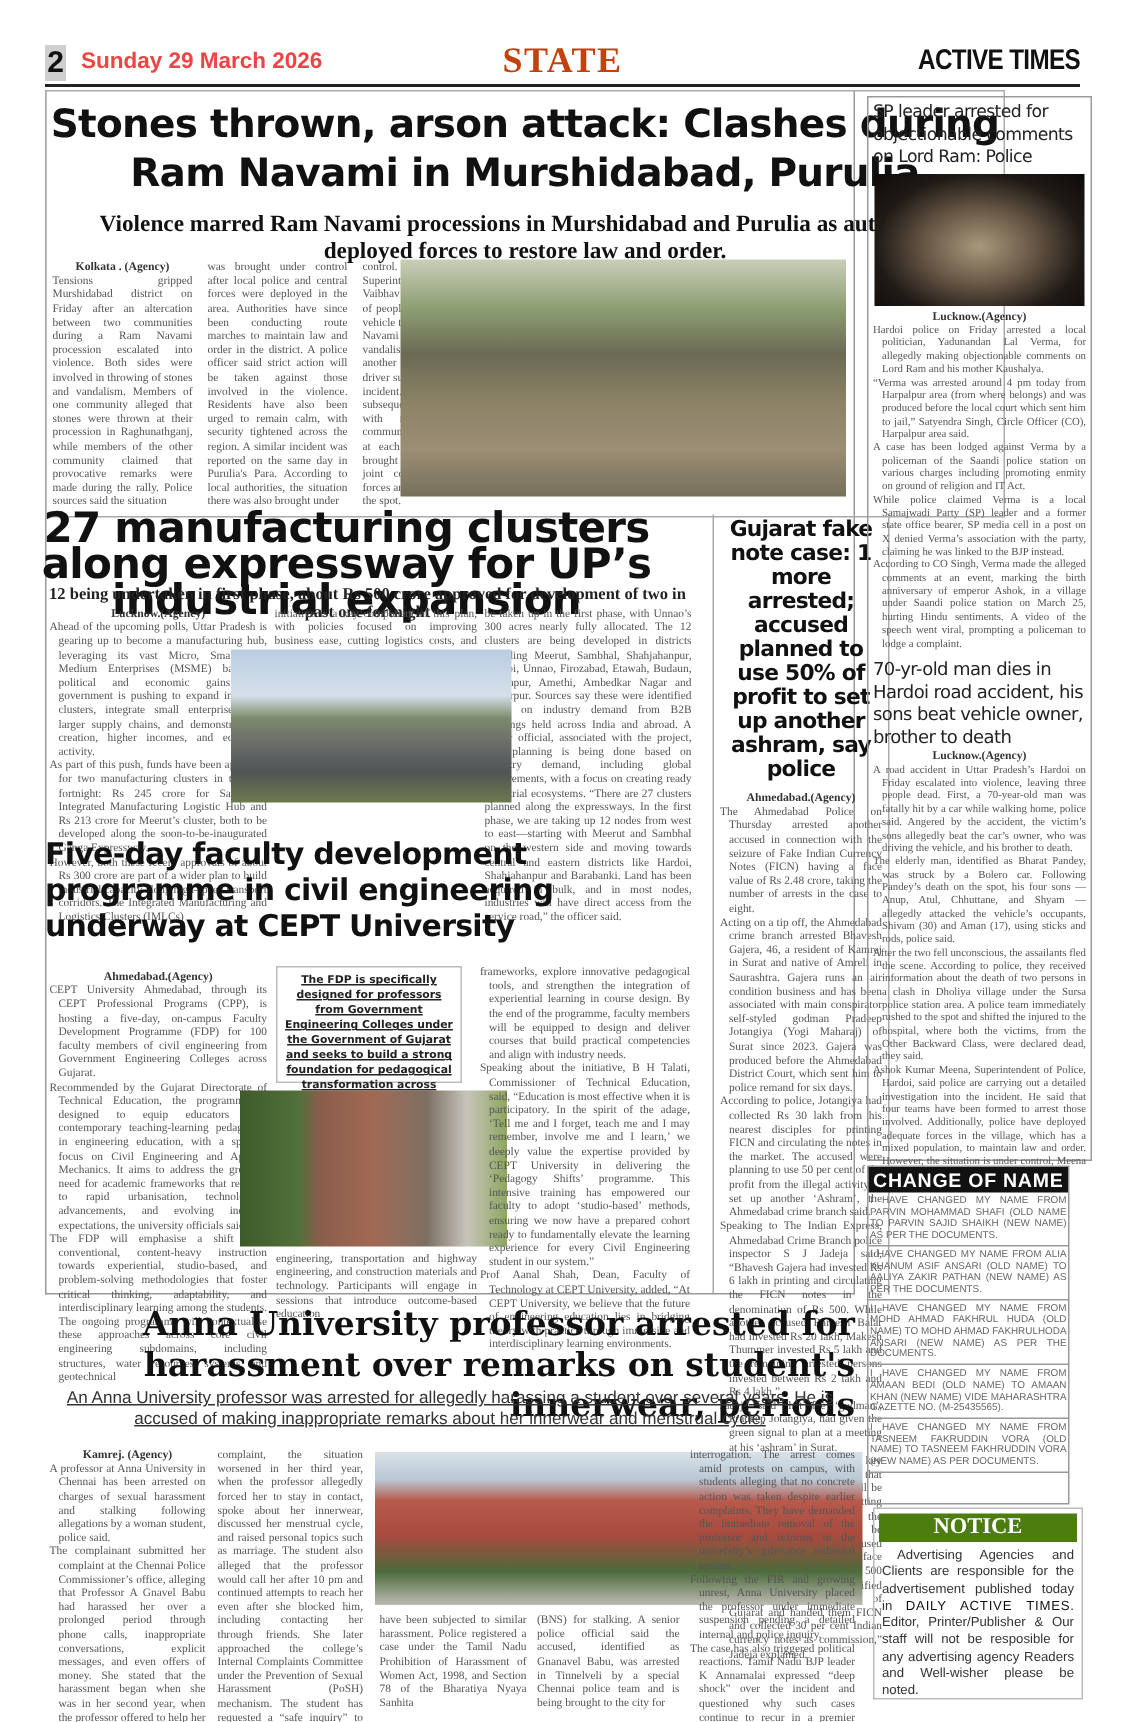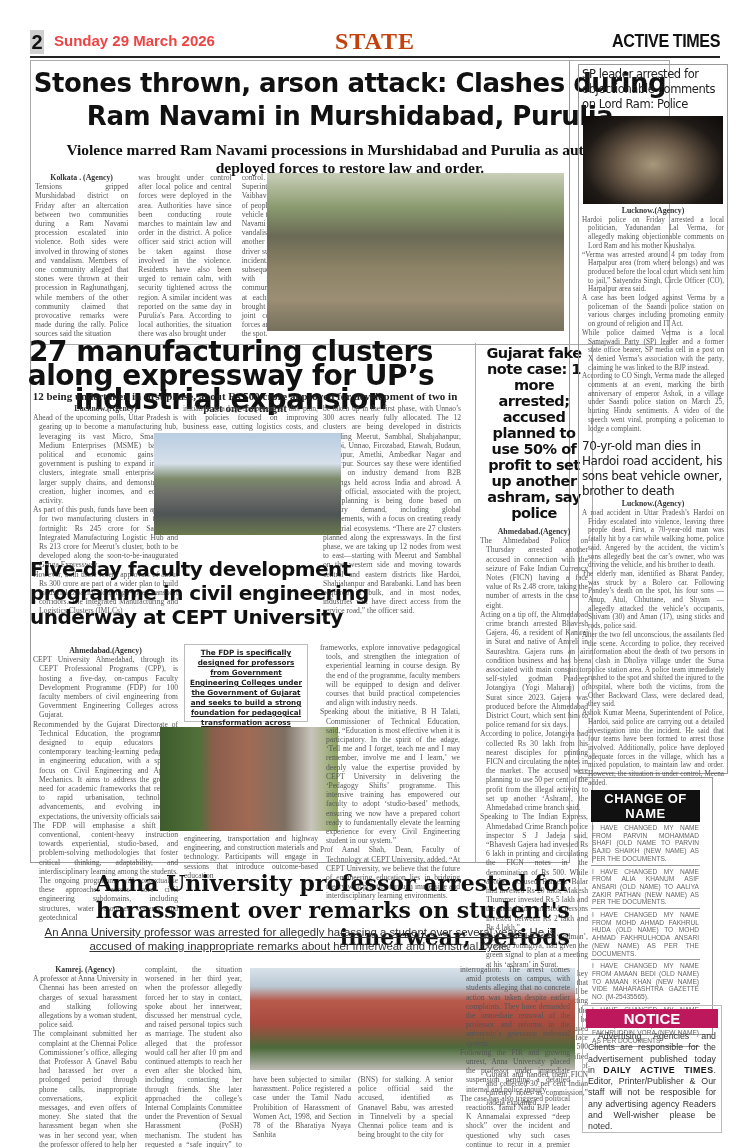--- a/index.html
+++ b/index.html
@@ -68,28 +68,28 @@
   #s5c5 { position: absolute; left: 460px; top: 965px; width: 110px; }
 
   
   #r1 { left: 578px; top: 64px; width: 150px; height: 710px; border-color: #999; }
   #r1 .h { font-family: "DejaVu Sans", sans-serif; font-size: 11.5px; line-height: 15px; color: #222; padding: 2px 3px; letter-spacing: -0.4px; }
   #photo_r1 { position: relative; margin: 2px 4px 3px; width: 140px; height: 88px;
     background: radial-gradient(ellipse at 50% 55%, #a8987c 0%, #6b5a48 35%, #1f1a16 70%, #0c0a09 100%); }
   #r1 .body { padding: 0 3px; font-size: 7.2px; line-height: 8.7px; }
   #r1 .h2 { font-family: "DejaVu Sans", sans-serif; font-size: 12px; line-height: 15px; color: #222; padding: 6px 3px 1px; letter-spacing: -0.4px; }
 
-  #con { position: absolute; left: 578px; top: 777px; width: 135px; height: 258px; border: 1px solid #999; padding: 12px; }
+  #con { position: absolute; left: 578px; top: 777px; width: 135px; height: 226px; border: 1px solid #999; padding: 0; }
   #con .title { background: #111; color: #fff; font-family: "Liberation Sans", sans-serif; font-weight: bold; font-size: 13px; text-align: center; padding: 1px 0; letter-spacing: 0.5px; }
   #con .entry { font-family: "Liberation Sans", sans-serif; font-size: 6.6px; line-height: 7.7px; color: #666; text-align: justify; border-bottom: 1px solid #999; padding: 2px 1px 2px; }
 
   #notice { position: absolute; left: 582px; top: 1005px; width: 140px; height: 128px; border: 1px solid #bbb; padding: 3px; }
-  #notice .title { background: #be185d; color: #fff; font-family: Liberation Sans, sans-serif; font-weight: bold; font-size: 15px; text-align: center; padding: 1px 0; }
+  #notice .title { background: #4d7c0f; color: #fff; font-family: Liberation Serif, serif; font-weight: bold; font-size: 15px; text-align: center; padding: 1px 0; }
   #notice .text { font-family: "Liberation Sans", sans-serif; font-size: 8.8px; line-height: 11.3px; color: #333; text-align: justify; text-indent: 10px; padding: 3px 2px; }
-  #notice .text b { font-weight: bold; color: #111; letter-spacing: 0.5px; margin-top: 20px; }
+  #notice .text b { font-weight: normal; color: #111; letter-spacing: 0.5px; margin-top: 20px; }
 </style>
 </head>
 <body>
 
 <div class="masthead">
   <div class="page-num">2</div>
   <div class="date">Sunday 29 March 2026</div>
   <div class="section">STATE</div>
   <div class="brand">ACTIVE TIMES</div>
 </div>

